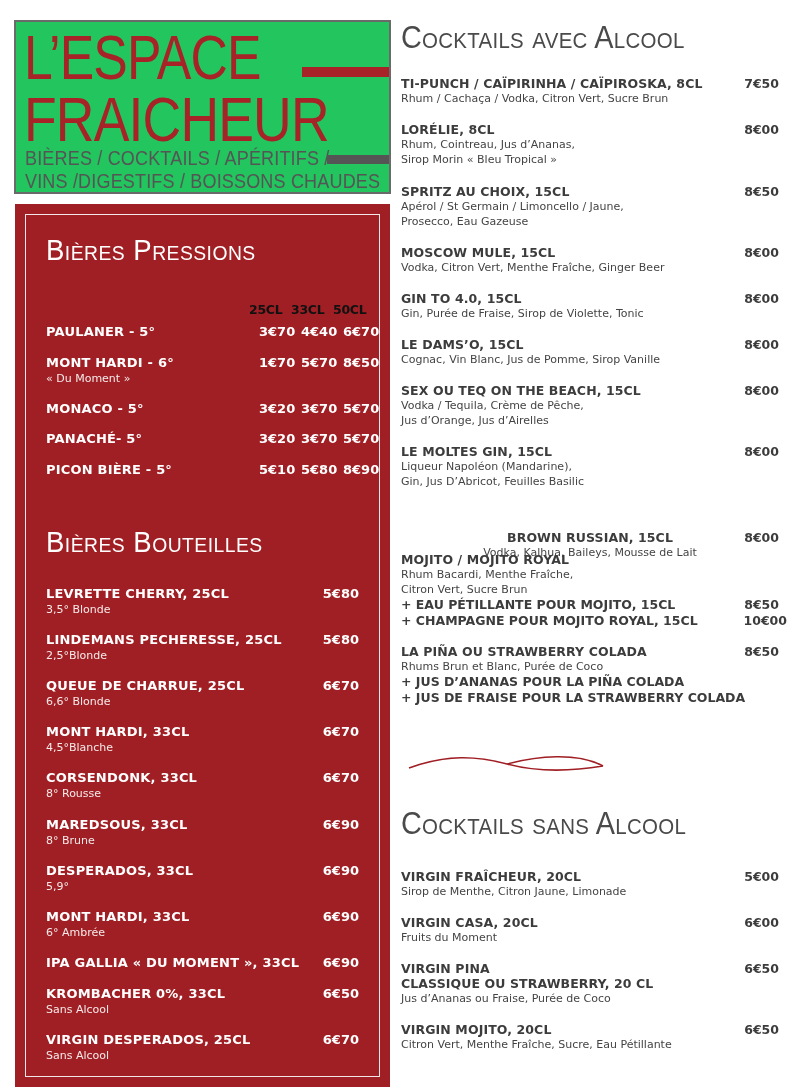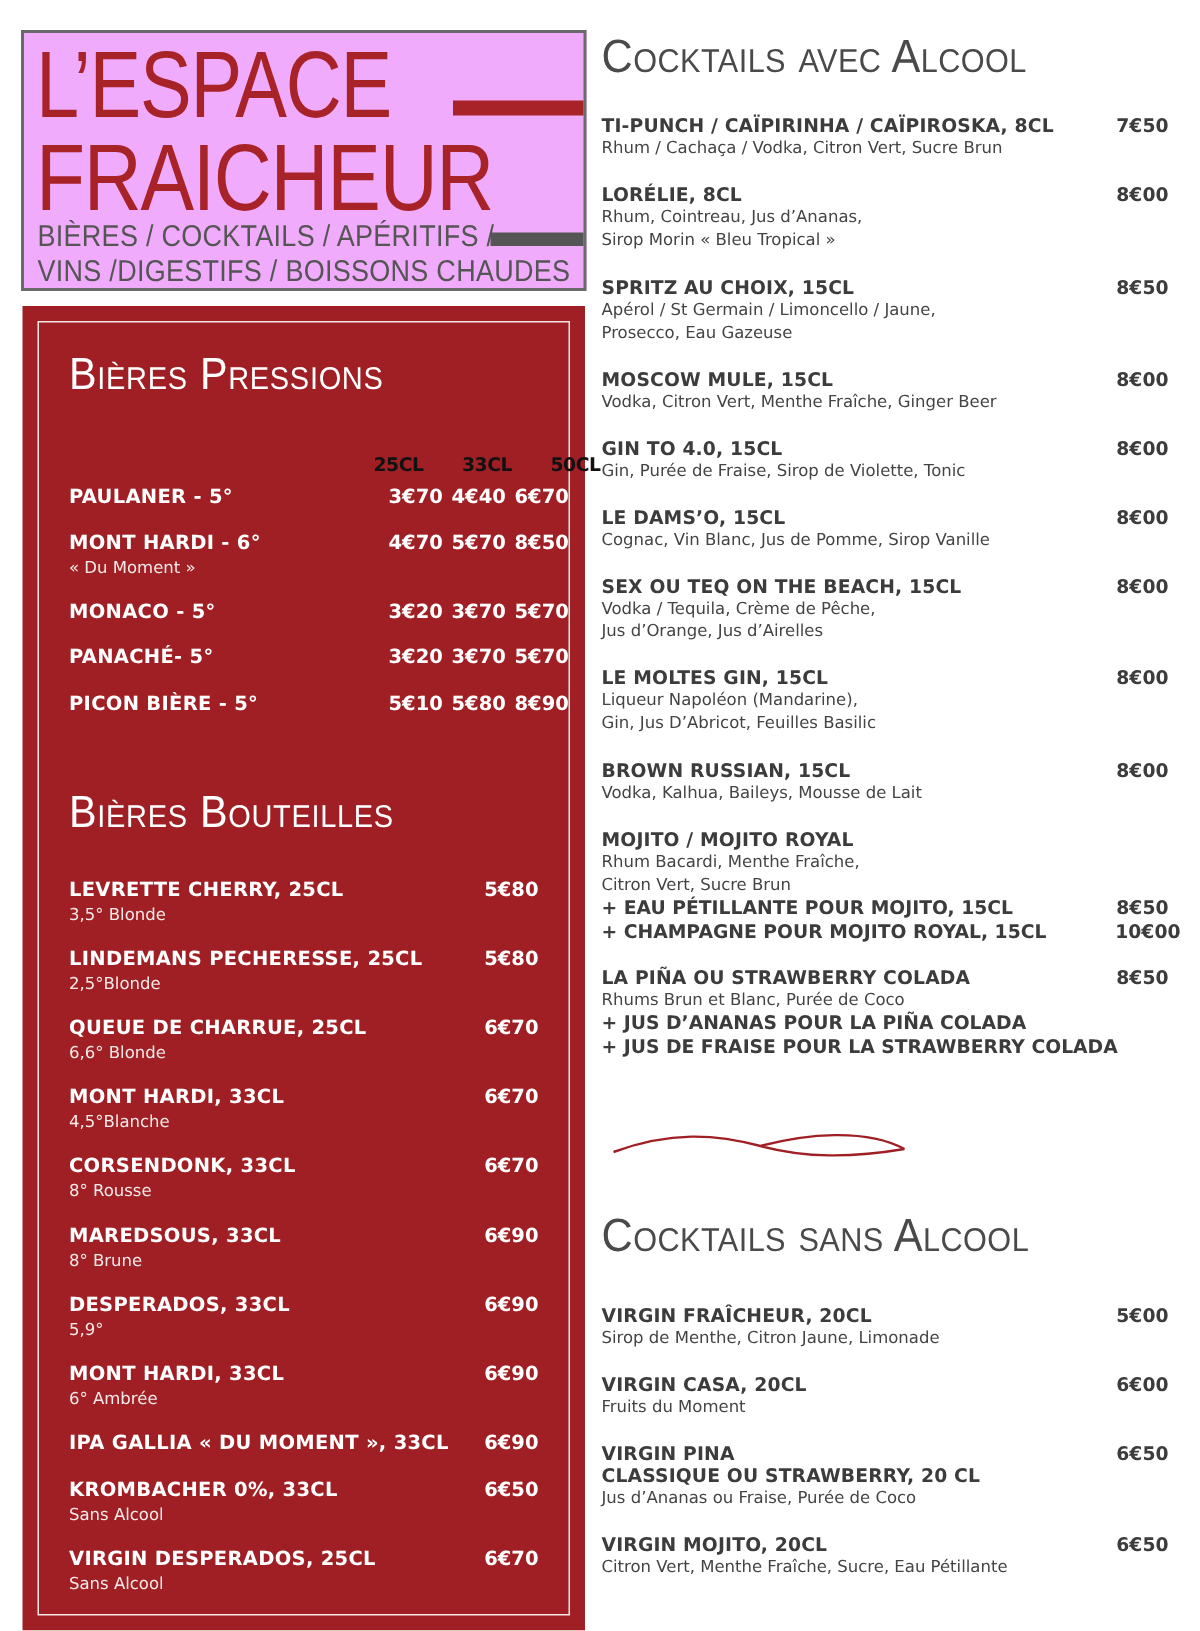--- a/index.html
+++ b/index.html
@@ -2,21 +2,21 @@
 <html><head>
 <meta charset="utf-8">
 <style>
   * { box-sizing: border-box; margin: 0; padding: 0; }
   html, body { width: 800px; height: 1087px; background: #ffffff; overflow: hidden; }
   body { position: relative; font-family: "DejaVu Sans", sans-serif; }
 
   
   .logo {
     position: absolute; left: 14px; top: 20px; width: 377px; height: 174px;
-    border: 2px solid #6a6a6a; background: #f0abfc;
+    border: 2px solid #6a6a6a; background: #22c55e;
   }
   .logo .line1, .logo .line2 {
     position: absolute; left: 8px; color: #a72327;
     font-family: "Liberation Sans", sans-serif; font-weight: 400;
     letter-spacing: -1px; line-height: 1;
   }
   .logo .line1 { top: 4px; font-size: 63px; transform: scaleX(0.82); transform-origin: left top; }
   .logo .line2 { top: 66px; font-size: 63px; transform: scaleX(0.85); transform-origin: left top; }
   .logo .dash-red {
     position: absolute; left: 286px; top: 45px; width: 87px; height: 10px; background: #a72327;
@@ -41,21 +41,21 @@
   .panel-inner {
     position: absolute; left: 10px; top: 10px; right: 10px; bottom: 10px;
     border: 1.5px solid #f3e6e6;
   }
   .section-title-w {
     position: absolute; left: 20px; color: #ffffff; font-family: "Liberation Sans", sans-serif;
     font-size: 30px; letter-spacing: 0.5px; white-space: nowrap; font-variant: small-caps;
     transform: scaleX(0.92); transform-origin: left top;
   }
   .sizes {
-    position: absolute; top: 87px; left: 223px; display: flex; gap: 17px; color: #111;
+    position: absolute; top: 87px; left: 223px; display: flex; gap: 0; color: #111;
     font-weight: bold; font-size: 12.5px; letter-spacing: -0.3px;
   }
   .sizes span { width: 42px; }
   .beer-row {
     position: absolute; left: 20px; right: 16px; color: #fff;
   }
   .beer-row .name { font-weight: bold; font-size: 13px; letter-spacing: 0.2px; white-space: nowrap; }
   .beer-row .desc { font-size: 11px; margin-top: 2px; color: #f5eaea; white-space: nowrap; }
   .beer-row .prices { position: absolute; left: 213px; top: 0; display: flex; font-weight: bold; font-size: 13px; }
   .beer-row .prices span { width: 42px; }
@@ -107,21 +107,21 @@
       <div class="prices">
           <span>3€70</span>
           <span>4€40</span>
           <span>6€70</span>
         </div>
     </div>
     <div class="beer-row" style="top:140px;">
       <div class="name">MONT HARDI - 6°</div>
       <div class="desc">« Du Moment »</div>
       <div class="prices">
-          <span>4€70</span>
+          <span>1€70</span>
           <span>5€70</span>
           <span>8€50</span>
         </div>
     </div>
     <div class="beer-row" style="top:186px;">
       <div class="name">MONACO - 5°</div>
       <div class="prices">
           <span>3€20</span>
           <span>3€70</span>
           <span>5€70</span>
@@ -242,21 +242,21 @@
   <div class="desc">Vodka / Tequila, Crème de Pêche,</div>
   <div class="desc">Jus d’Orange, Jus d’Airelles</div>
   <div class="price">8€00</div>
 </div>
 <div class="item" style="top:444px;">
   <div class="name">LE MOLTES GIN, 15CL</div>
   <div class="desc">Liqueur Napoléon (Mandarine),</div>
   <div class="desc">Gin, Jus D’Abricot, Feuilles Basilic</div>
   <div class="price">8€00</div>
 </div>
-<div class="item" style="top:506px;">
+<div class="item" style="top:530px;text-align:center;">
   <div class="name">BROWN RUSSIAN, 15CL</div>
   <div class="desc">Vodka, Kalhua, Baileys, Mousse de Lait</div>
   <div class="price">8€00</div>
 </div>
 <div class="item" style="top:552px;">
   <div class="name">MOJITO / MOJITO ROYAL</div>
   <div class="desc">Rhum Bacardi, Menthe Fraîche,</div>
   <div class="desc">Citron Vert, Sucre Brun</div>
   <div class="addon">
     <span>+ EAU PÉTILLANTE POUR MOJITO, 15CL</span>

